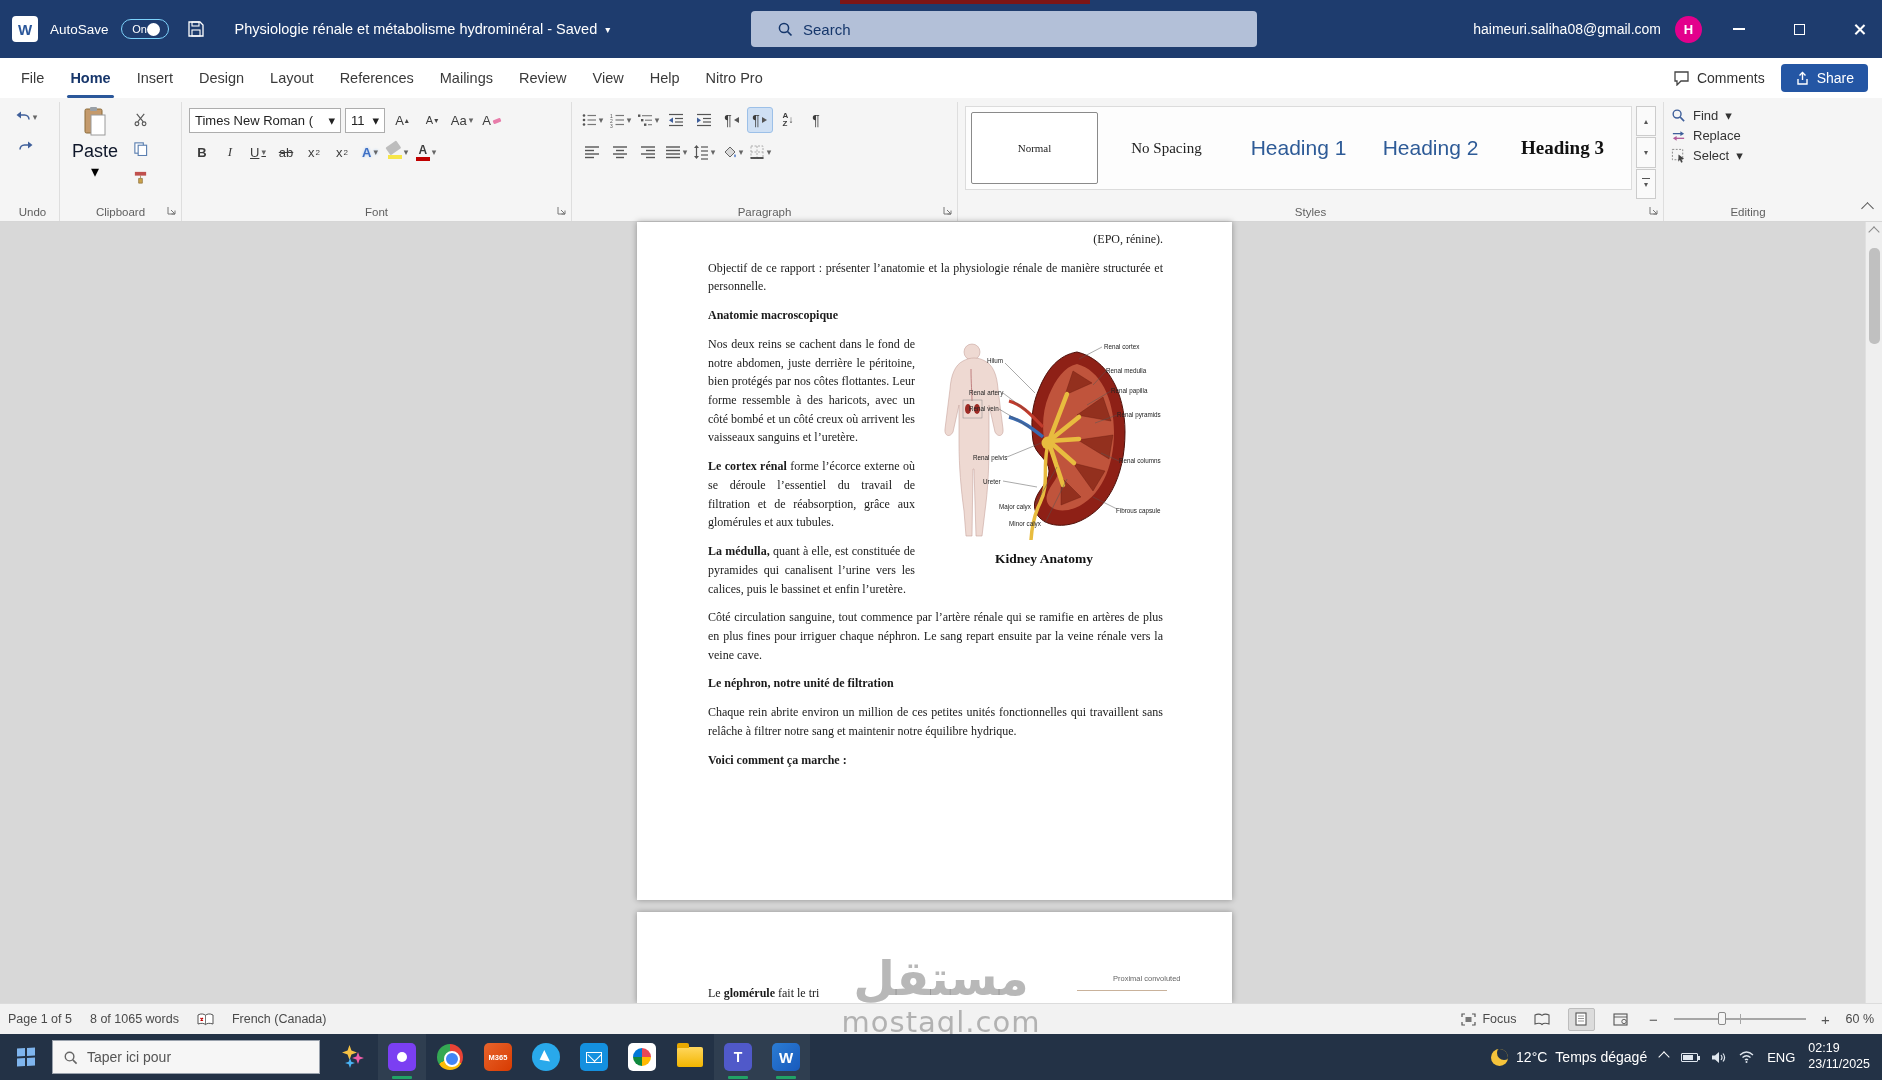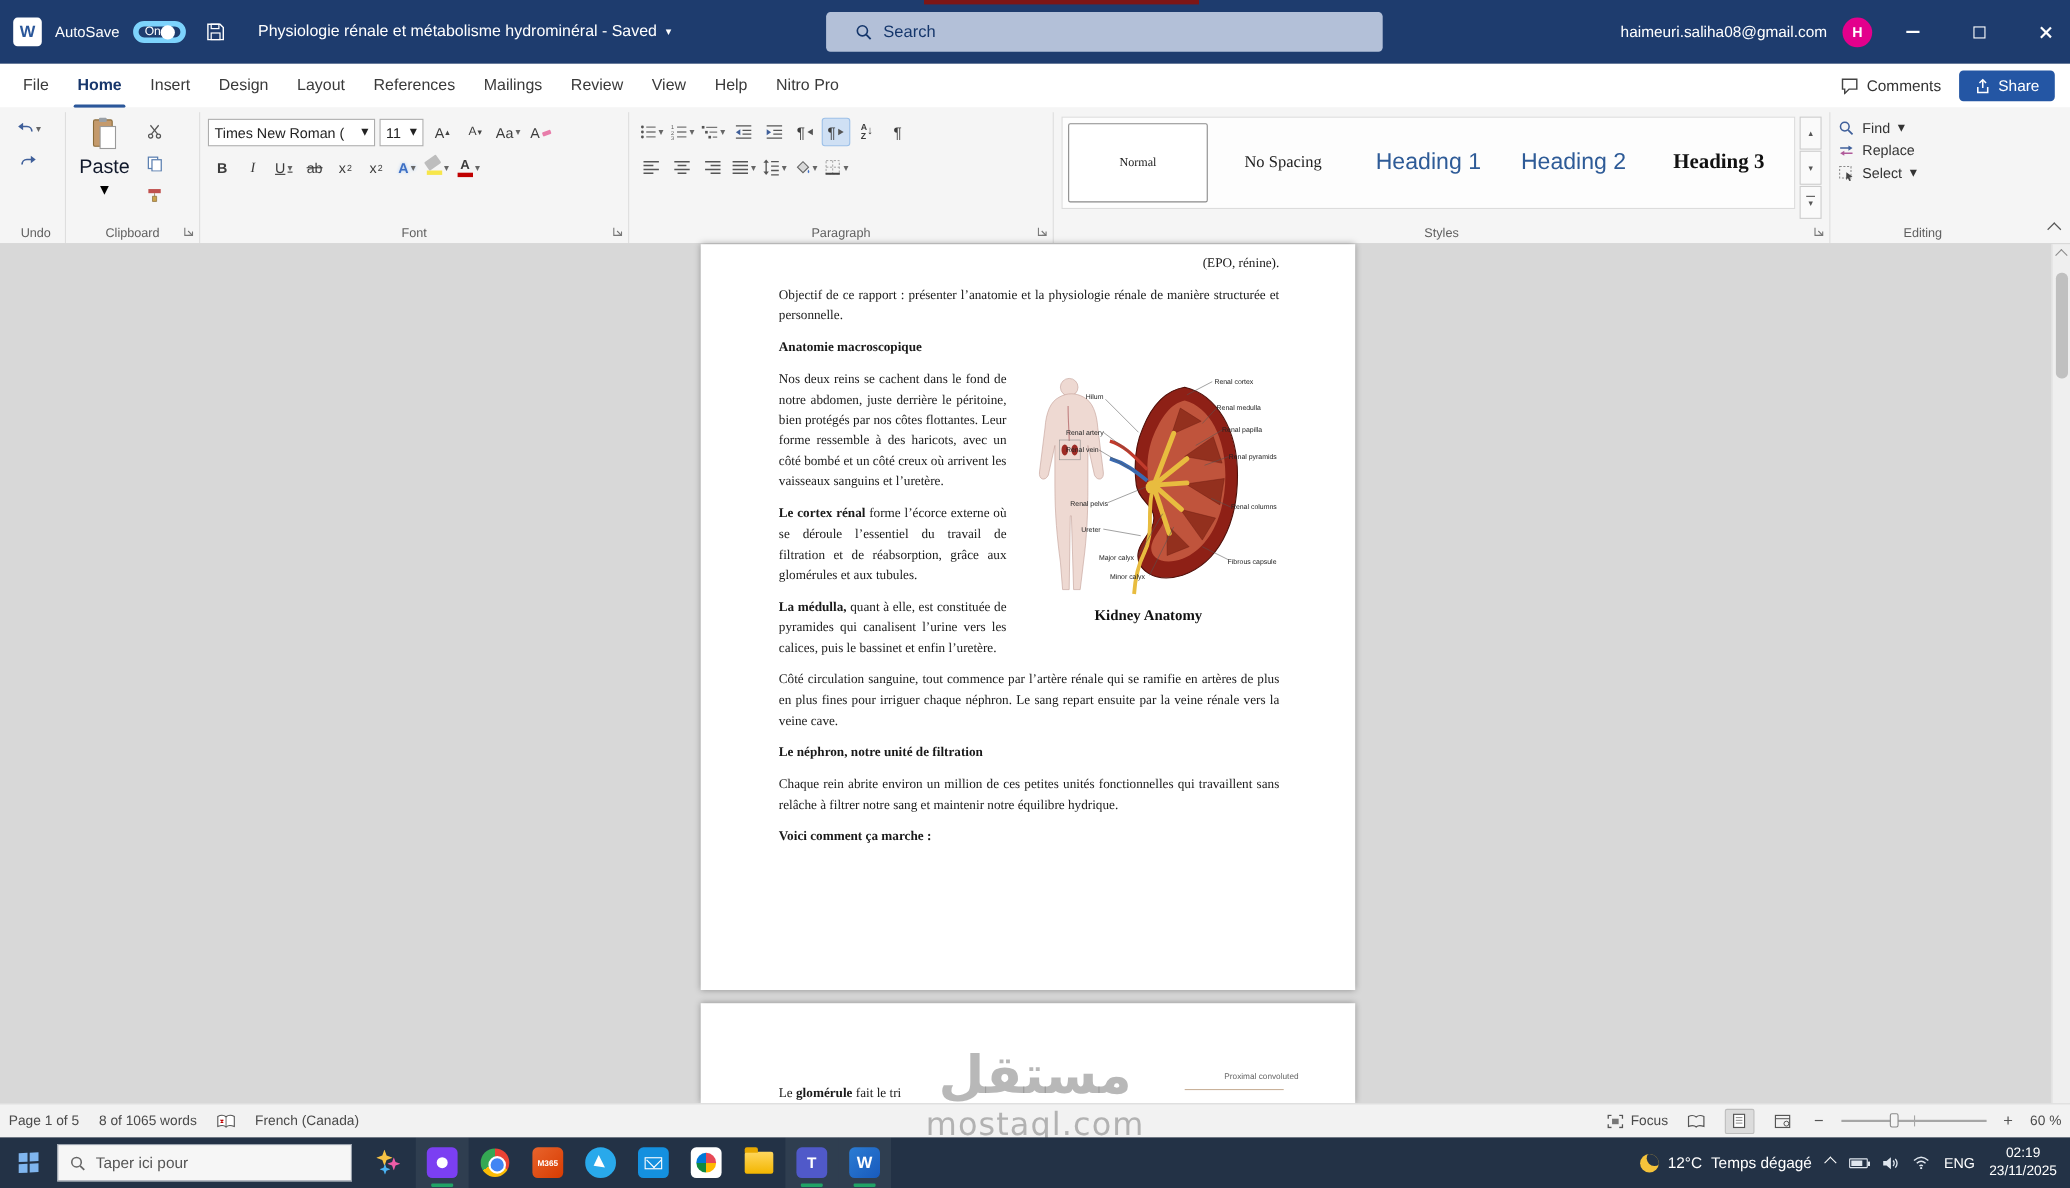--- a/index.html
+++ b/index.html
@@ -5,21 +5,21 @@
   * { margin:0; padding:0; box-sizing:border-box; }
   html,body { width:1882px; height:1080px; overflow:hidden; }
   body { font-family:"Liberation Sans","DejaVu Sans",sans-serif; }
   .screen { position:relative; width:1882px; height:1080px; background:#d8d8d8; overflow:hidden; }
 
   
   .titlebar { position:relative; height:58px; background:#1e3c6e; display:flex; align-items:center; gap:12px; padding-left:12px; color:#fff; }
   .red-strip { position:absolute; top:0; left:840px; width:250px; height:4px; background:#7d1616; z-index:5; }
   .app-tile { width:26px; height:26px; border-radius:4px; background:#fff; color:#2b579a; font-weight:bold; font-size:15px; display:flex; align-items:center; justify-content:center; }
   .autosave-label { font-size:13.5px; }
-  .toggle { width:48px; height:20px; border:5px solid #7dd3fc; border-radius:10px; display:flex; align-items:center; justify-content:flex-start; padding:0 3px; cursor:pointer; }
+  .toggle { width:48px; height:20px; border:1px solid #7dd3fc; border-radius:10px; display:flex; align-items:center; justify-content:center; padding:0 3px; cursor:pointer; }
   .toggle .t-state { font-size:11px; padding-left:3px; }
   .toggle .knob { width:13px; height:13px; border-radius:50%; background:#fff; }
   .tb-iconbtn { width:30px; height:30px; display:flex; align-items:center; justify-content:center; }
   .doc-title { display:flex; align-items:center; gap:8px; font-size:14.5px; margin-left:12px; white-space:nowrap; }
   .chev { font-size:10px; color:inherit; }
   .search-box { position:absolute; left:716px; top:11px; width:506px; height:36px; background:#b3c0d8; border-radius:4px; display:flex; align-items:center; gap:10px; padding-left:26px; color:#15366b; cursor:text;margin-left:35px; }
   .search-box span { font-size:15px; }
   .tb-right { position:absolute; right:0; top:0; height:58px; display:flex; align-items:center; gap:14px; }
   .user-email { font-size:14px; }
   .avatar { width:27px; height:27px; border-radius:50%; background:#e3008c; color:#fff; font-size:13px; font-weight:bold; display:flex; align-items:center; justify-content:center; }
@@ -167,21 +167,21 @@
   .tb-tray { margin-left:auto; display:flex; align-items:center; gap:13px; padding-right:12px; }
   .weather { display:flex; align-items:center; gap:8px; cursor:pointer; }
   .moon { position:relative; width:17px; height:17px; border-radius:50%; background:#f5c33b; overflow:hidden; }
   .moon::after { content:""; position:absolute; left:6px; top:-3px; width:14px; height:14px; border-radius:50%; background:#233246; }
   .weather span { font-size:14px;text-align:center; }
   .tray-chev { width:8px; height:8px; border-top:1.7px solid #fff; border-right:1.7px solid #fff; transform:rotate(-45deg); cursor:pointer; }
   .battery { position:relative; width:17px; height:9px; border:1px solid #dfe6ee; border-radius:1px; cursor:pointer; }
   .battery::before { content:""; position:absolute; left:1px; top:1px; bottom:1px; width:10px; background:#dfe6ee; }
   .battery::after { content:""; position:absolute; right:-3px; top:2px; width:2px; height:4px; background:#dfe6ee; }
   .lang-code { font-size:13px; cursor:pointer; }
-  .clock { text-align:center; font-size:12.5px; line-height:1.25; cursor:pointer; }
+  .clock { text-align:left; font-size:12.5px; line-height:1.25; cursor:pointer; }
 
   svg.ic { display:block; }
 </style>
 </head>
 <body>
 
 <div class="screen">
   <div class="red-strip"></div>
 
   <header class="titlebar">

